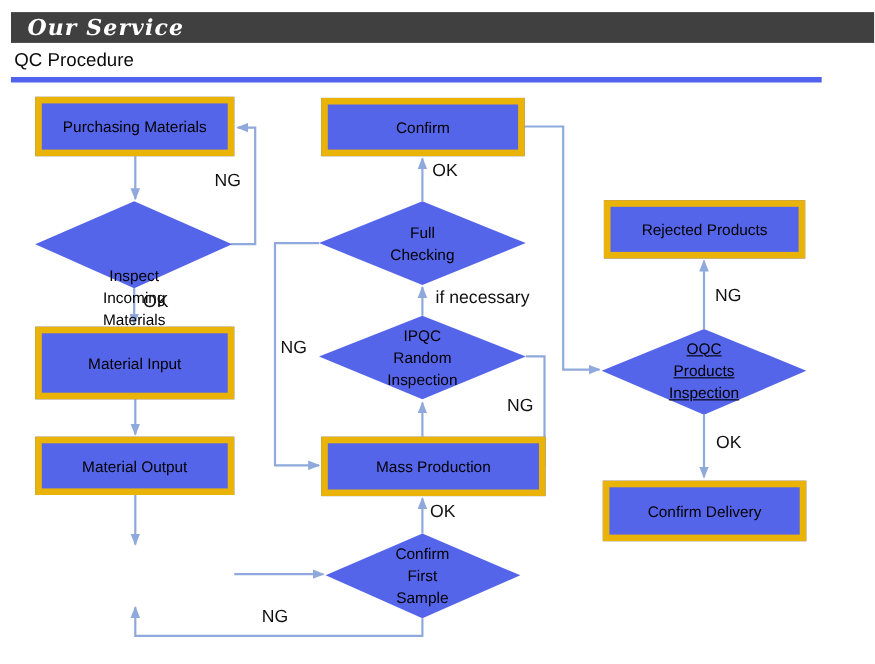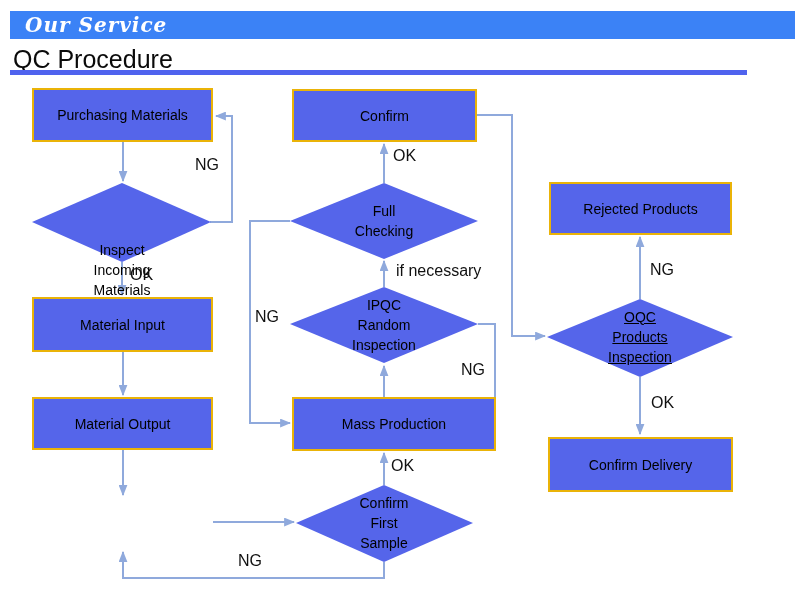--- a/index.html
+++ b/index.html
@@ -1,26 +1,26 @@
 <!DOCTYPE html>
 <html><head>
 <meta charset="utf-8">
 <style>
   html,body{margin:0;padding:0;background:#ffffff;}
   #page{position:relative;width:795px;height:604px;background:#ffffff;overflow:hidden;
         font-family:"Liberation Sans",sans-serif;color:#000;}
   
-  .banner{position:absolute;left:10px;top:11px;width:785px;height:28px;background:#3b82f6;
+  .banner{position:absolute;left:10px;top:11px;width:785px;height:28px;background:#404040;
           display:flex;align-items:center;}
   .banner-text{font-family:"DejaVu Serif",serif;font-style:italic;font-weight:700;
                font-size:20px;color:#ffffff;padding-left:15px;letter-spacing:1px;}
-  .page-title{position:absolute;left:13px;top:45px;font-size:25px;color:#0a0a0a;}
+  .page-title{position:absolute;left:13px;top:45px;font-size:17px;color:#0a0a0a;}
   .divider{position:absolute;left:10px;top:70px;width:737px;height:5px;background:#4F63EE;}
   
-  .node{position:absolute;background:#5565EA;border:2px solid #eab308;box-sizing:border-box;
+  .node{position:absolute;background:#5565EA;border:6px solid #eab308;box-sizing:border-box;
         display:flex;align-items:center;justify-content:center;text-align:center;
         font-size:14px;color:#000;}
   .diamond-label{position:absolute;display:flex;align-items:center;justify-content:center;
         text-align:center;font-size:14px;line-height:1.45;color:#000;white-space:pre-line;}
   .edge-label{position:absolute;font-size:16px;color:#111;}
   svg{position:absolute;left:0;top:0;}
 </style>
 </head>
 <body>
 
@@ -61,21 +61,21 @@
       <polygon points="384,183 478,221 384,259 290,221"></polygon>
       <polygon points="384,287 478,324 384,363 290,324"></polygon>
       <polygon points="384,485 473,523 384,562 296,523"></polygon>
       <polygon points="640,299 733,337 640,377 547,337"></polygon>
     </g>
   </svg>
 
   <div class="node" style="left:32px;top:88px;width:181px;height:54px;">Purchasing Materials</div>
   <div class="node" style="left:292px;top:89px;width:185px;height:53px;">Confirm</div>
   <div class="node" style="left:549px;top:182px;width:183px;height:53px;">Rejected Products</div>
-  <div class="node" style="left:32px;top:297px;width:181px;height:55px;">Material Input</div>
+  <div class="node" style="left:32px;top:297px;width:181px;height:66px;">Material Input</div>
   <div class="node" style="left:32px;top:397px;width:181px;height:53px;">Material Output</div>
   <div class="node" style="left:292px;top:397px;width:204px;height:54px;">Mass Production</div>
   <div class="node" style="left:548px;top:437px;width:185px;height:55px;">Confirm Delivery</div>
 
   <div class="diamond-label" style="left:52px;top:190px;width:140px;height:64px;margin-top:48px;">Inspect
 Incoming
 Materials</div>
   <div class="diamond-label" style="left:314px;top:190px;width:140px;height:62px;">Full
 Checking</div>
   <div class="diamond-label" style="left:314px;top:293px;width:140px;height:64px;">IPQC

